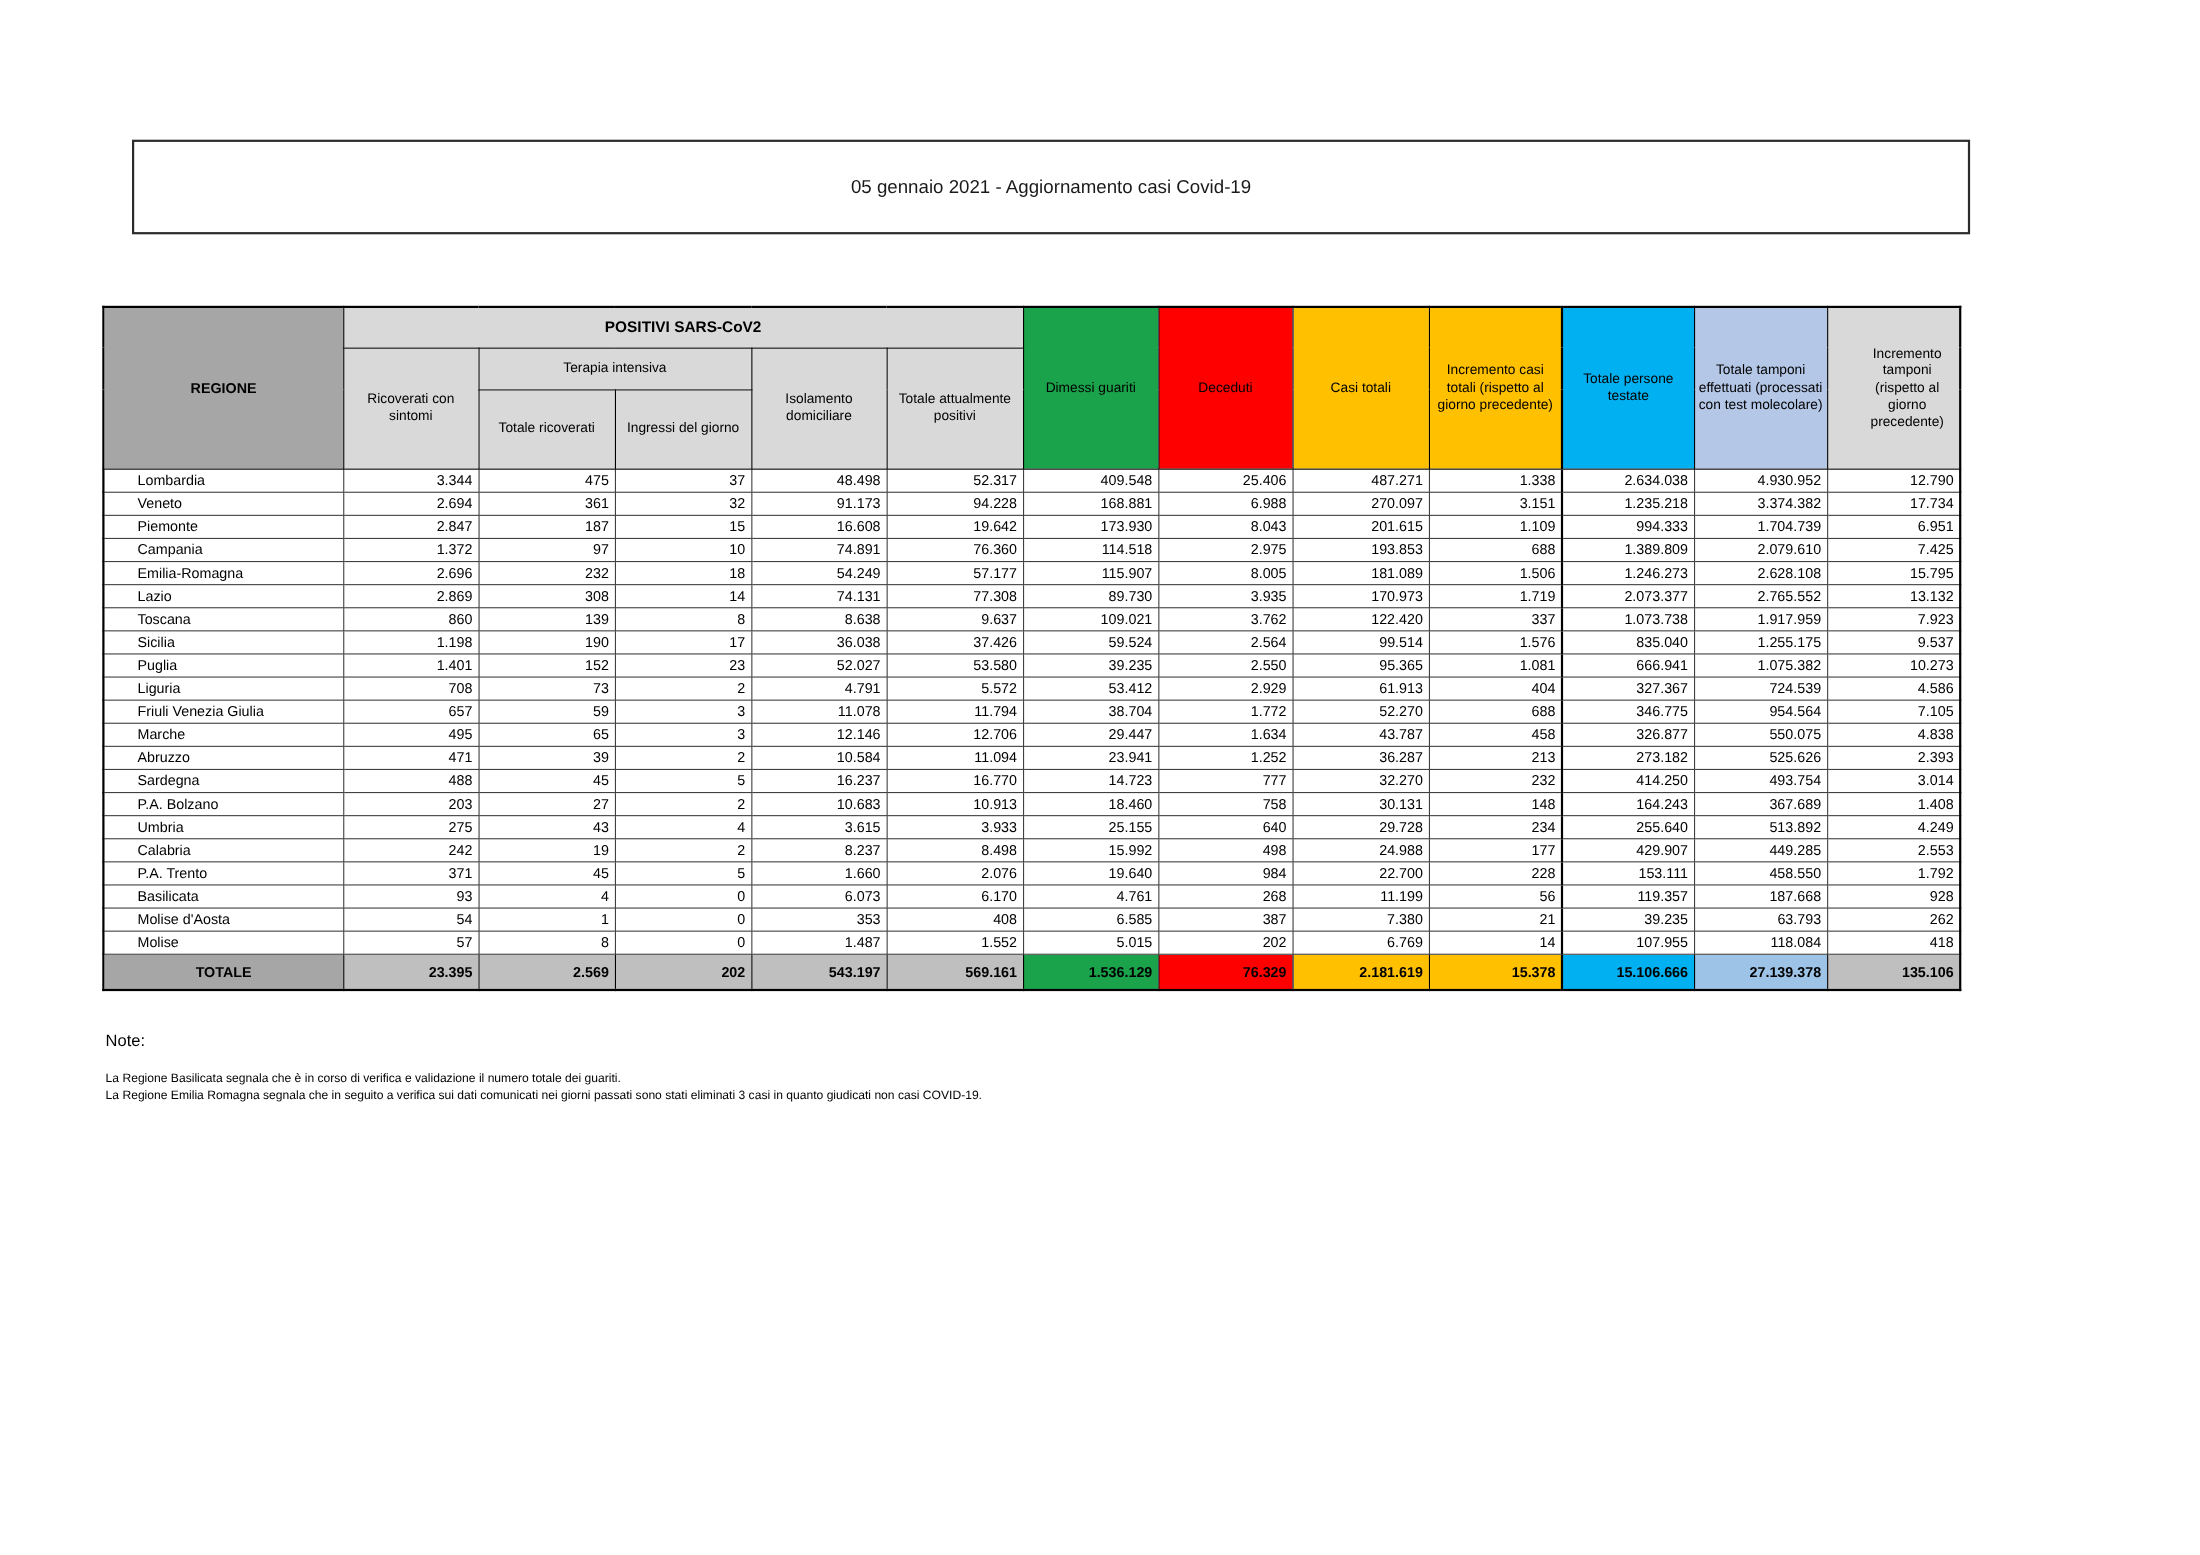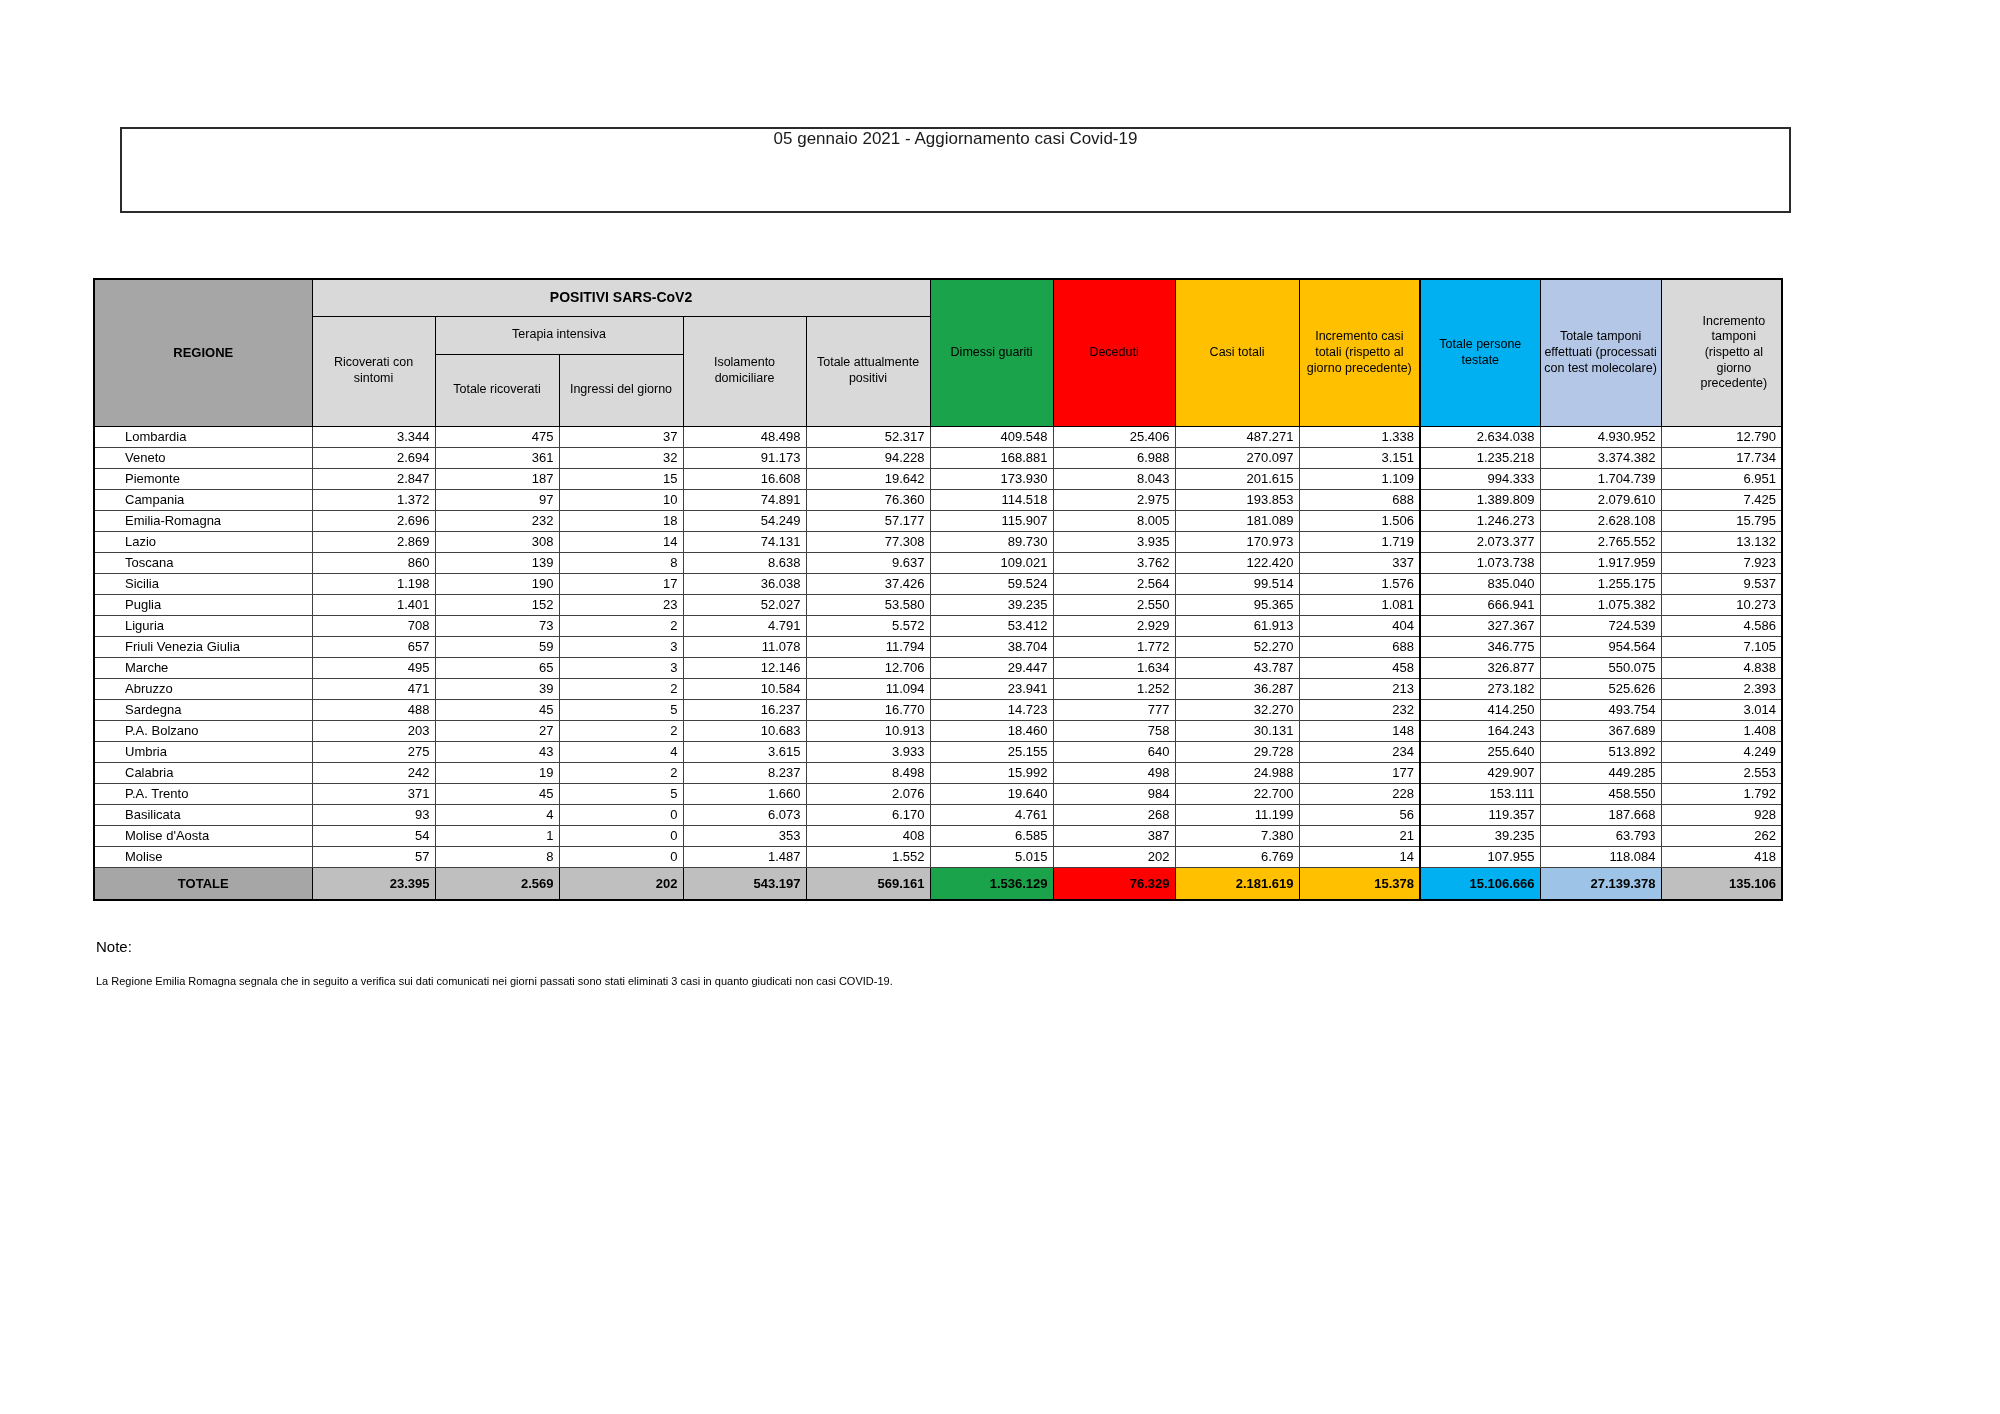--- a/index.html
+++ b/index.html
@@ -2,21 +2,21 @@
 <html style="--green: #1AA34A; --red: #FF0000; --yellow: #FFC000; --cyan: #00B0F0; --periwinkle: #B4C7E7; --periwinkle_dark: #9DC3E6; --gray_dark: #A6A6A6; --gray_mid: #BFBFBF; --gray_light: #D9D9D9;"><head>
 <meta charset="utf-8">
 <style>
   html,body{margin:0;padding:0;background:#fff;}
   .page{position:relative;width:2000px;height:1414px;background:#ffffff;
         font-family:"Liberation Sans", sans-serif;color:#000;}
 
   
   .title-box{position:absolute;left:120px;top:127px;width:1671px;height:86px;
              border:2px solid #2b2b2b;box-sizing:border-box;
-             display:flex;justify-content:space-evenly;
+             display:flex;flex-direction:column;justify-content:space-evenly;
              text-align:center;}
   .title-line{font-size:17px;color:#1a1a1a;}
 
   
   .tbl-wrap{position:absolute;left:93px;top:278px;}
   table.covid{border-collapse:collapse;table-layout:fixed;width:1688px;
               border:2px solid #000;}
   th,td{box-sizing:border-box;overflow:hidden;}
   th.h{border:1px solid #000;font-weight:normal;font-size:12.5px;line-height:1.25;
        text-align:center;vertical-align:middle;padding:2px 3px;}
@@ -432,16 +432,17 @@
             <td class="value-cell tot-cyan thick-left">15.106.666</td>
             <td class="value-cell tot-peri">27.139.378</td>
             <td class="value-cell tot-lightgray">135.106</td>
           </tr>
         </tbody>
     </table>
   </div>
 
   <div class="note-title">Note:</div>
   <div class="note-lines">
+    <div>La Regione Basilicata segnala che è in corso di verifica e validazione il numero totale dei guariti.</div>
     <div>La Regione Emilia  Romagna segnala che in seguito a verifica sui dati comunicati nei giorni passati sono stati eliminati 3 casi in quanto giudicati non casi COVID-19.</div>
   </div>
 
 </div>
 
 </body></html>

